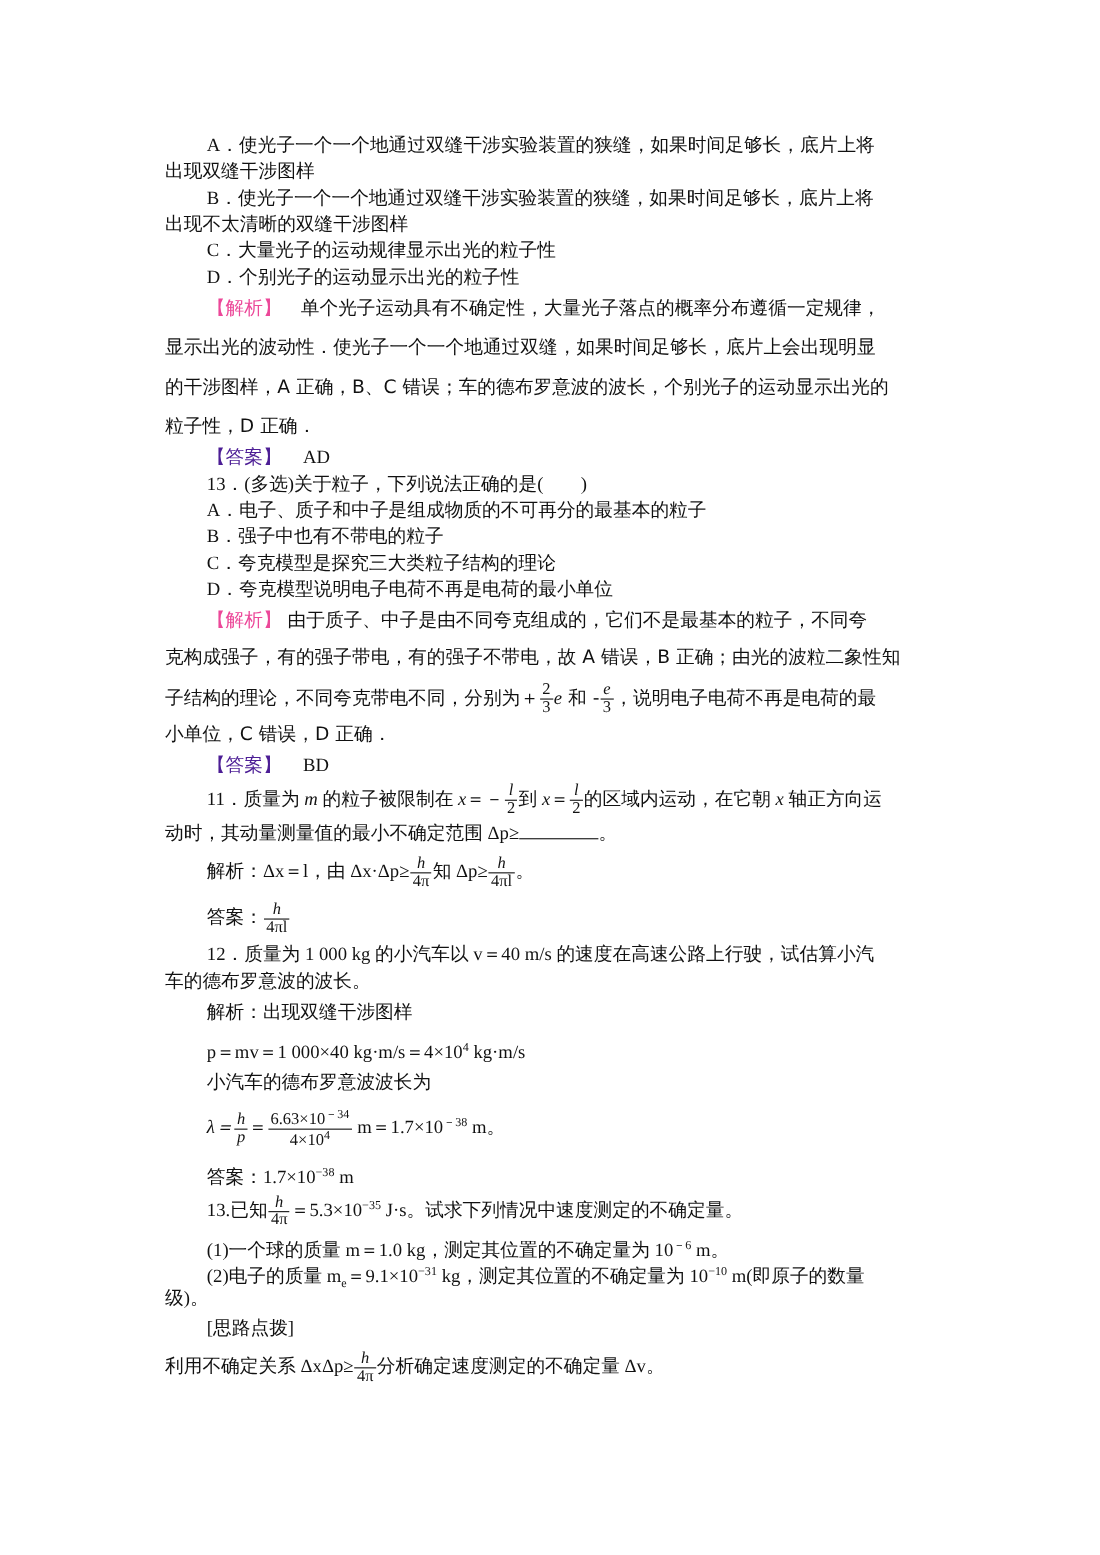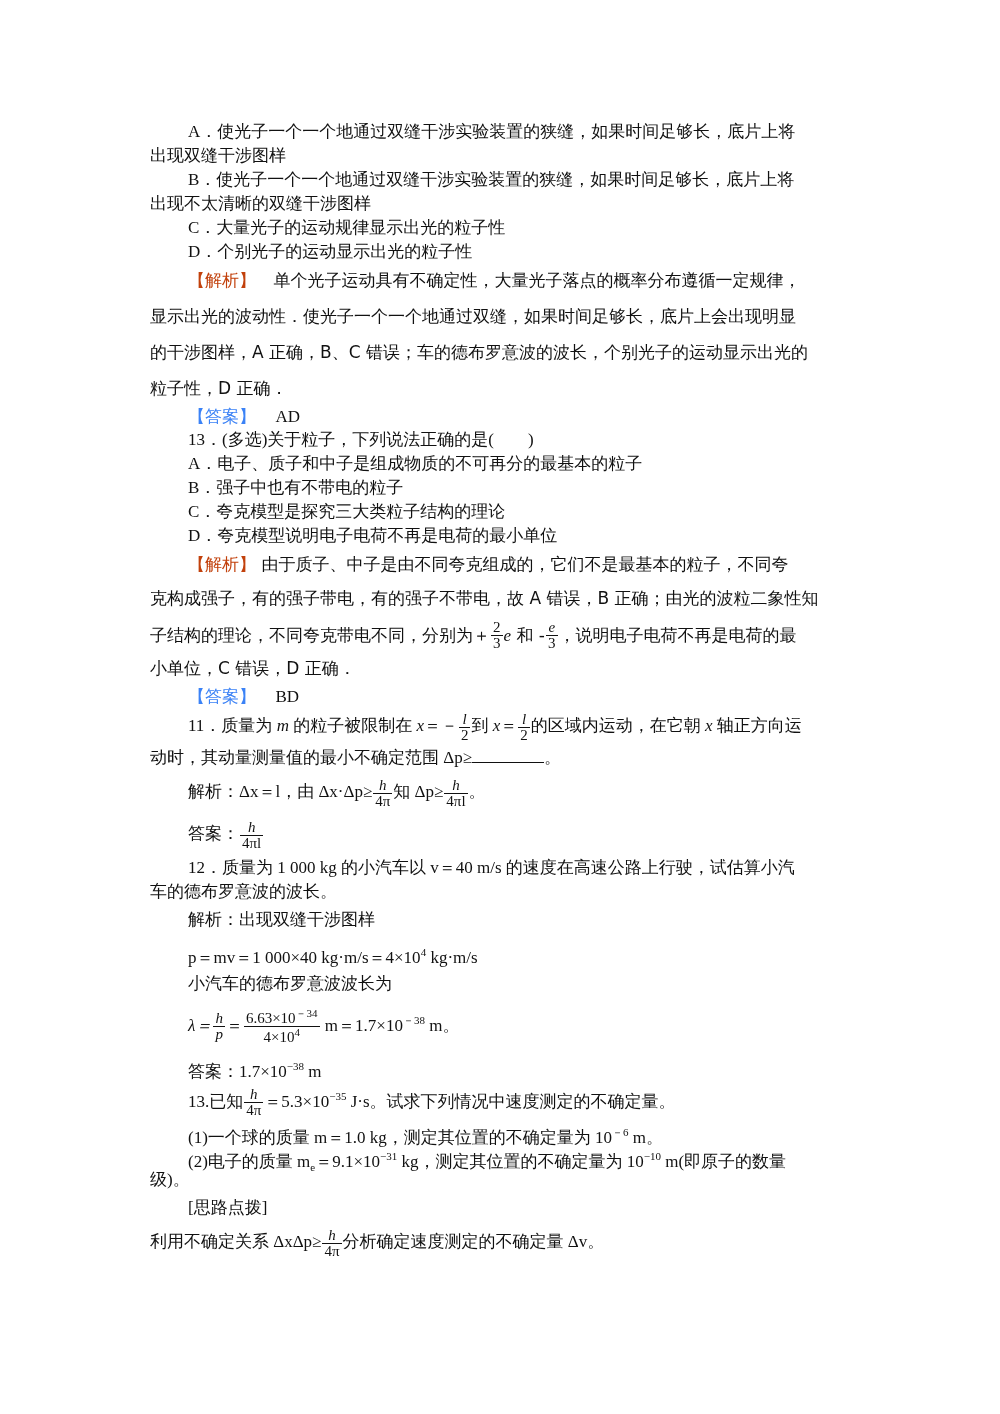--- a/index.html
+++ b/index.html
@@ -4,22 +4,22 @@
 <style>
   html, body { margin: 0; padding: 0; background: #ffffff; }
   body { width: 1000px; height: 1414px; position: relative; overflow: hidden;
          font-family: "DejaVu Serif", "Liberation Serif", serif; color: #111; }
   .page { position: absolute; left: 150px; top: 118px; width: 700px; }
   .line { position: absolute; left: 0; white-space: nowrap; font-size: 17px; line-height: 24px; }
   .ind { left: 38px; }
   .serif { font-family: "Liberation Serif", "DejaVu Serif", serif; }
   .sans { font-family: "DejaVu Sans", "Liberation Sans", sans-serif; font-size: 17px; }
   .bold { font-weight: normal; font-family: "Liberation Serif", "DejaVu Serif", serif; }
-  .blue { color: #c2410c; font-family: Liberation Sans, sans-serif; }
-  .red { color: #3b82f6; font-family: "DejaVu Sans", "Liberation Sans", sans-serif; }
+  .blue { color: #ec4899; font-family: Liberation Sans, sans-serif; }
+  .red { color: #4c1d95; font-family: "DejaVu Sans", "Liberation Sans", sans-serif; }
   .frac { display: inline-block; vertical-align: middle; text-align: center; line-height: 1; margin: 0 1px; }
   .frac > span { display: block; padding: 0 2px; }
   .frac .num { border-bottom: 1.3px solid #111; font-size: 15px; }
   .frac .den { font-size: 15px; }
   .it { font-style: italic; }
   sup { font-size: 11px; }
   sub { font-size: 11px; }
   .blank { display: inline-block; width: 72px; border-bottom: 1.5px solid #111; height: 16px; }
 </style>
 </head>

